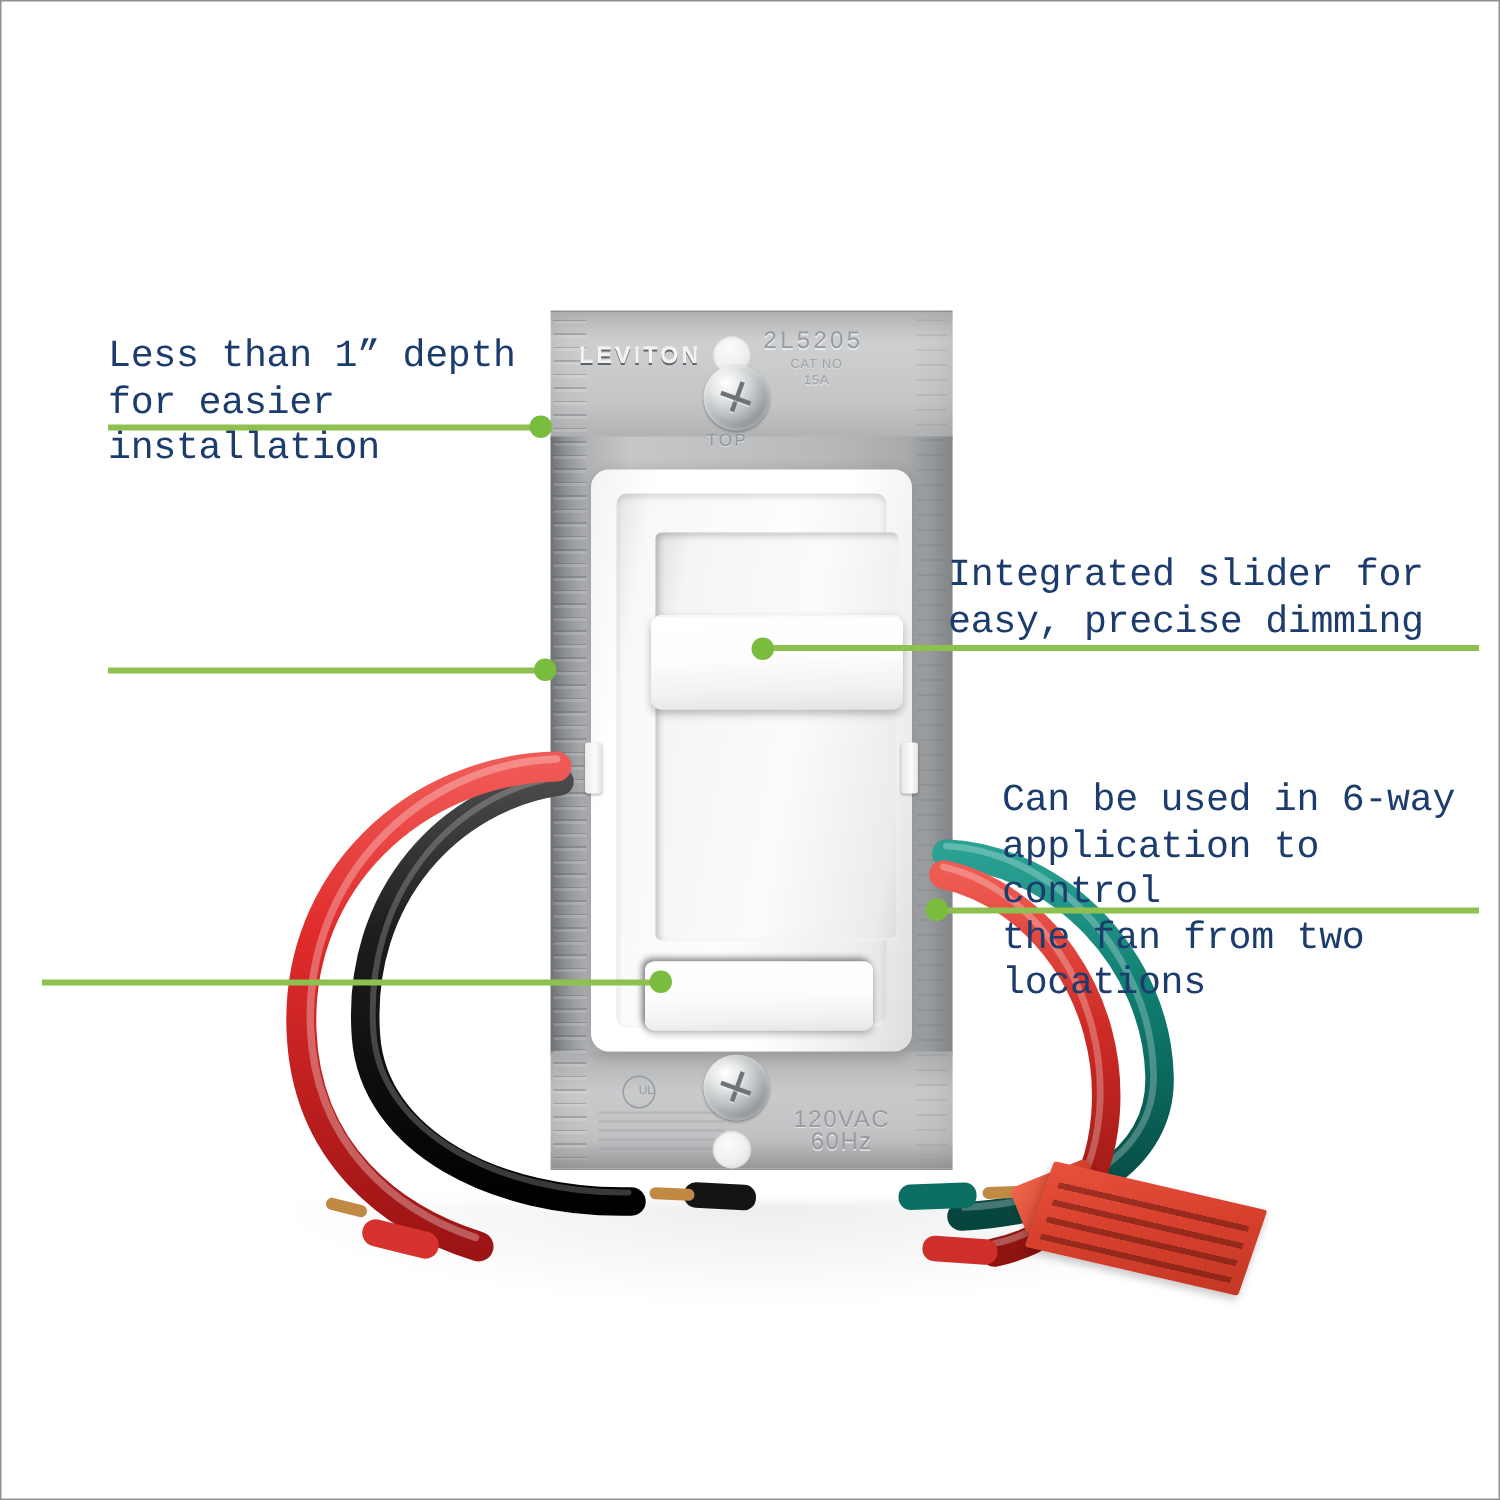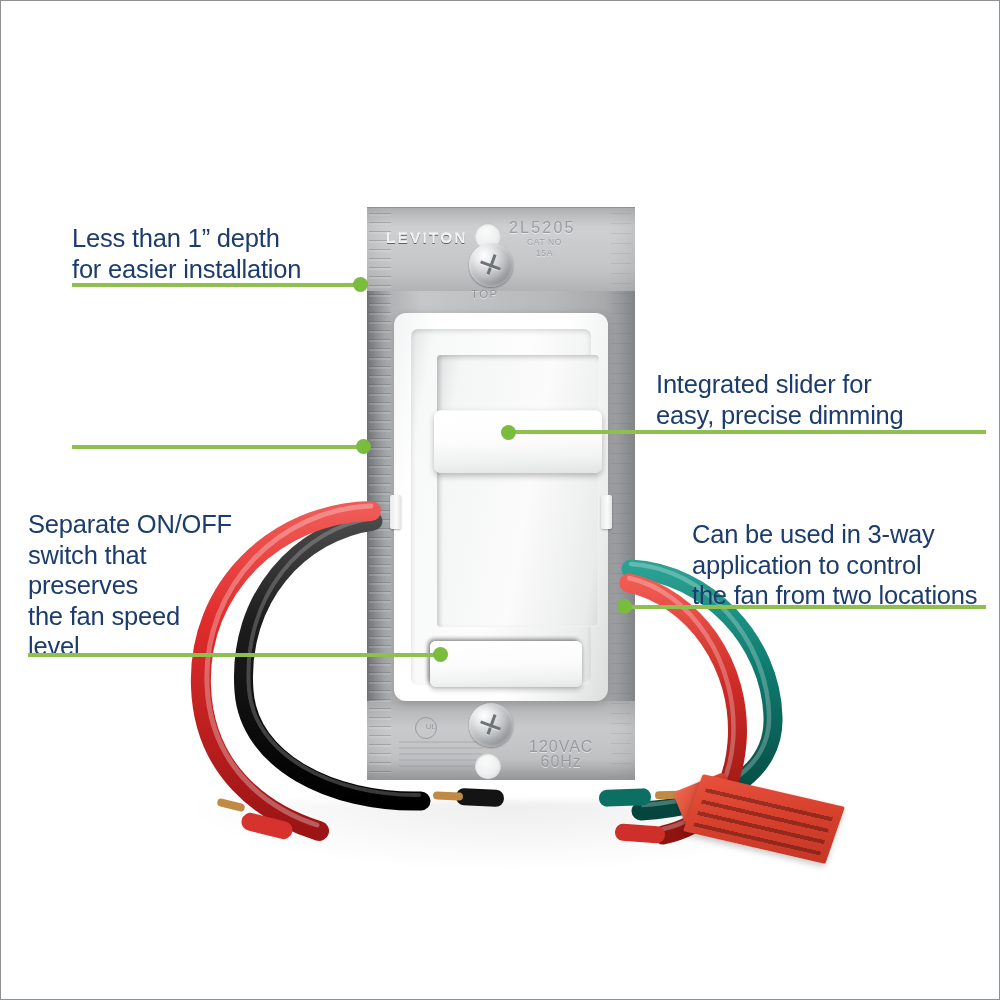--- a/index.html
+++ b/index.html
@@ -18,22 +18,23 @@
 
   
   .callout{position:absolute;}
   .callout .ctext{
     color:#1c3c6e;
     font-size:25.5px;
     line-height:30.5px;
     letter-spacing:-0.2px;
     white-space:pre-line;
     font-weight:400;
-  }
-  .callout.right .ctext{text-align:left;margin-left:24px;}
+    font-family:Liberation Mono, monospace;
+  }
+  .callout.right .ctext{text-align:left;}
   .rule{
     position:absolute;height:4px;background:#8dc04f;border:0;
   }
   .dot{
     position:absolute;width:15px;height:15px;border-radius:50%;
     background:#79bc3e;
   }
 
   
   #product{position:absolute;left:0;top:0;width:1000px;height:760px;}
@@ -325,38 +326,31 @@
   <div class="callout left" style="left:71px;top:222px;width:300px;">
     <div class="ctext">Less than 1” depth
 for easier installation</div>
   </div>
   <div class="rule" style="left:71px;top:282px;width:290px;"></div>
   <div class="dot" style="left:352px;top:276px;"></div>
 
   <div class="rule" style="left:71px;top:444px;width:292px;"></div>
   <div class="dot" style="left:355px;top:438px;"></div>
 
-  <div class="callout left" style="left:27px;top:508px;width:320px;">
-    <div class="ctext">Separate ON/OFF
-switch that
-preserves
-the fan speed
-level</div>
-  </div>
   <div class="rule" style="left:27px;top:652px;width:412px;"></div>
   <div class="dot" style="left:432px;top:646px;"></div>
 
   <div class="callout right" style="left:631px;top:368px;width:360px;">
     <div class="ctext">Integrated slider for
 easy, precise dimming</div>
   </div>
   <div class="rule" style="left:505px;top:429px;width:480px;"></div>
   <div class="dot" style="left:500px;top:424px;"></div>
 
   <div class="callout right" style="left:667px;top:518px;width:330px;">
-    <div class="ctext">Can be used in 3-way
+    <div class="ctext">Can be used in 6-way
 application to control
 the fan from two locations</div>
   </div>
   <div class="rule" style="left:622px;top:604px;width:363px;"></div>
   <div class="dot" style="left:616px;top:598px;"></div>
 
 </div>
 
 </body></html>

